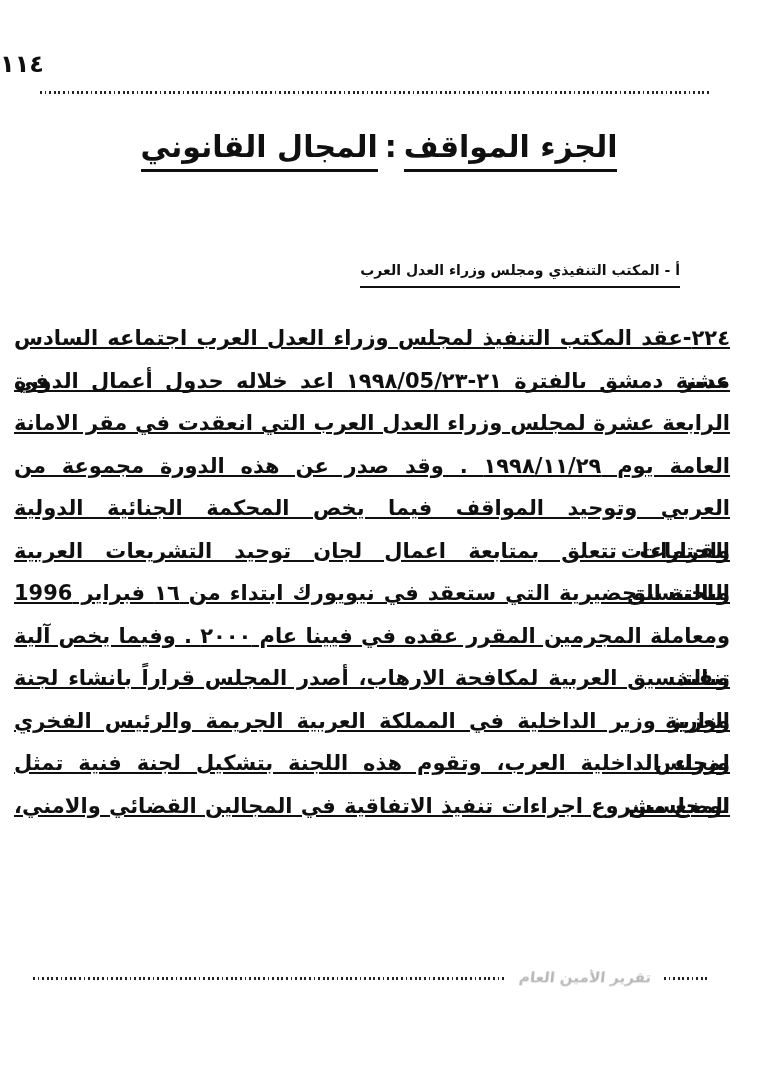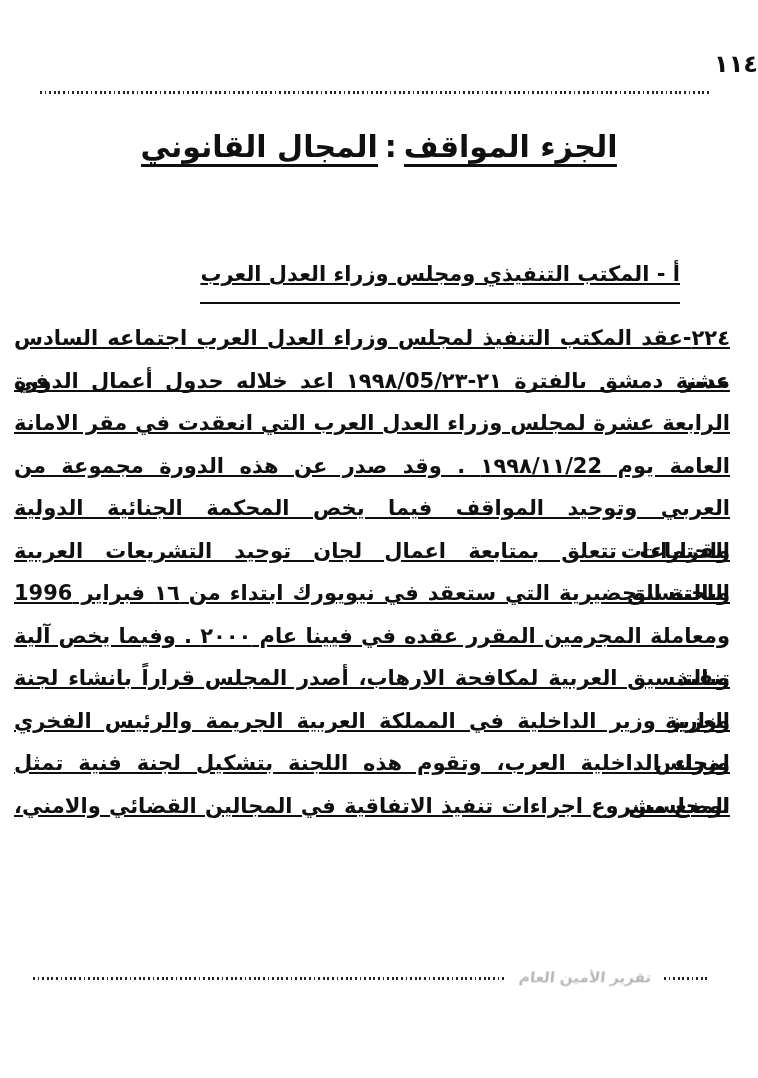--- a/index.html
+++ b/index.html
@@ -8,51 +8,51 @@
     width:758px; height:1078px;
     margin:0 auto;
     background:#ffffff;
     overflow:hidden;
     color:#101010;
     font-family:"DejaVu Sans", sans-serif;
     direction:rtl;
   }
   .page-number {
     position:absolute; top:50px; left:0; right:0;
-    text-align:right;
+    text-align:left;
     font-size:24px; font-weight:bold;
     letter-spacing:7px;
     direction:rtl;
   }
   .dotted {
     background-image:repeating-linear-gradient(to right, #242424 0px, #242424 1.8px, transparent 1.8px, transparent 4.6px);
   }
   .top-rule {
     position:absolute; top:91px; left:40px; width:671px; height:3px;
   }
   .doc-title {
     position:absolute; top:129px; left:0; right:0;
     text-align:center;
     font-size:30px; font-weight:bold;
     direction:rtl;
     white-space:nowrap;
   }
   .doc-title .u {
     display:inline-block;
     border-bottom:3px solid #101010;
+    padding-bottom:5px;
   }
   .doc-title .sep { display:inline-block; padding:0 7px; }
   .section-heading {
     position:absolute; top:262px; right:78px;
-    font-size:21px; font-weight:bold;
+    font-size:14px; font-weight:bold;
     direction:rtl;
     border-bottom:2px solid #101010;
-    padding-bottom:16px;
+    padding-bottom:8px;
     white-space:nowrap;
-    text-decoration:underline;
   }
   .body-text {
     position:absolute; top:317px; left:14px; width:716px;
     direction:rtl;
     font-size:21px; font-weight:bold;text-decoration:underline;
   }
   .bline {
     height:42.5px; line-height:42.5px;
     text-align:justify;
     text-align-last:justify;
@@ -86,21 +86,21 @@
   <div class="top-rule dotted"></div>
 
   <div class="doc-title"><span class="u">الجزء المواقف</span><span class="sep">:</span><span class="u">المجال القانوني</span></div>
 
   <div class="section-heading">أ - المكتب التنفيذي ومجلس وزراء العدل العرب</div>
 
   <div class="body-text">
     <div class="bline">٢٢٤-عقد المكتب التنفيذ لمجلس وزراء العدل العرب اجتماعه السادس عشر في</div>
     <div class="bline">مدينة دمشق بالفترة ٢١-١٩٩٨/05/٢٣ اعد خلاله جدول أعمال الدورة</div>
     <div class="bline">الرابعة عشرة لمجلس وزراء العدل العرب التي انعقدت في مقر الامانة</div>
-    <div class="bline">العامة يوم ١٩٩٨/١١/22 . وقد صدر عن هذه الدورة مجموعة من</div>
+    <div class="bline">العامة يوم ١٩٩٨/١١/٢٩ . وقد صدر عن هذه الدورة مجموعة من</div>
     <div class="bline">العربي وتوحيد المواقف فيما يخص المحكمة الجنائية الدولية واجتماعات</div>
     <div class="bline">القرارات تتعلق بمتابعة اعمال لجان توحيد التشريعات العربية وبالتنسيق</div>
     <div class="bline">اللجنة التحضيرية التي ستعقد في نيويورك ابتداء من ١٦ فبراير 1996</div>
     <div class="bline">ومعاملة المجرمين المقرر عقده في فيينا عام ٢٠٠٠ . وفيما يخص آلية تنفيذ</div>
     <div class="bline">وبالتنسيق العربية لمكافحة الارهاب، أصدر المجلس قراراً بانشاء لجنة وزارية</div>
     <div class="bline">العزيز وزير الداخلية في المملكة العربية الجريمة والرئيس الفخري لمجلس</div>
     <div class="bline">وزراء الداخلية العرب، وتقوم هذه اللجنة بتشكيل لجنة فنية تمثل المجلسين</div>
     <div class="bline">لوضع مشروع اجراءات تنفيذ الاتفاقية في المجالين القضائي والامني،</div>
   </div>
 

